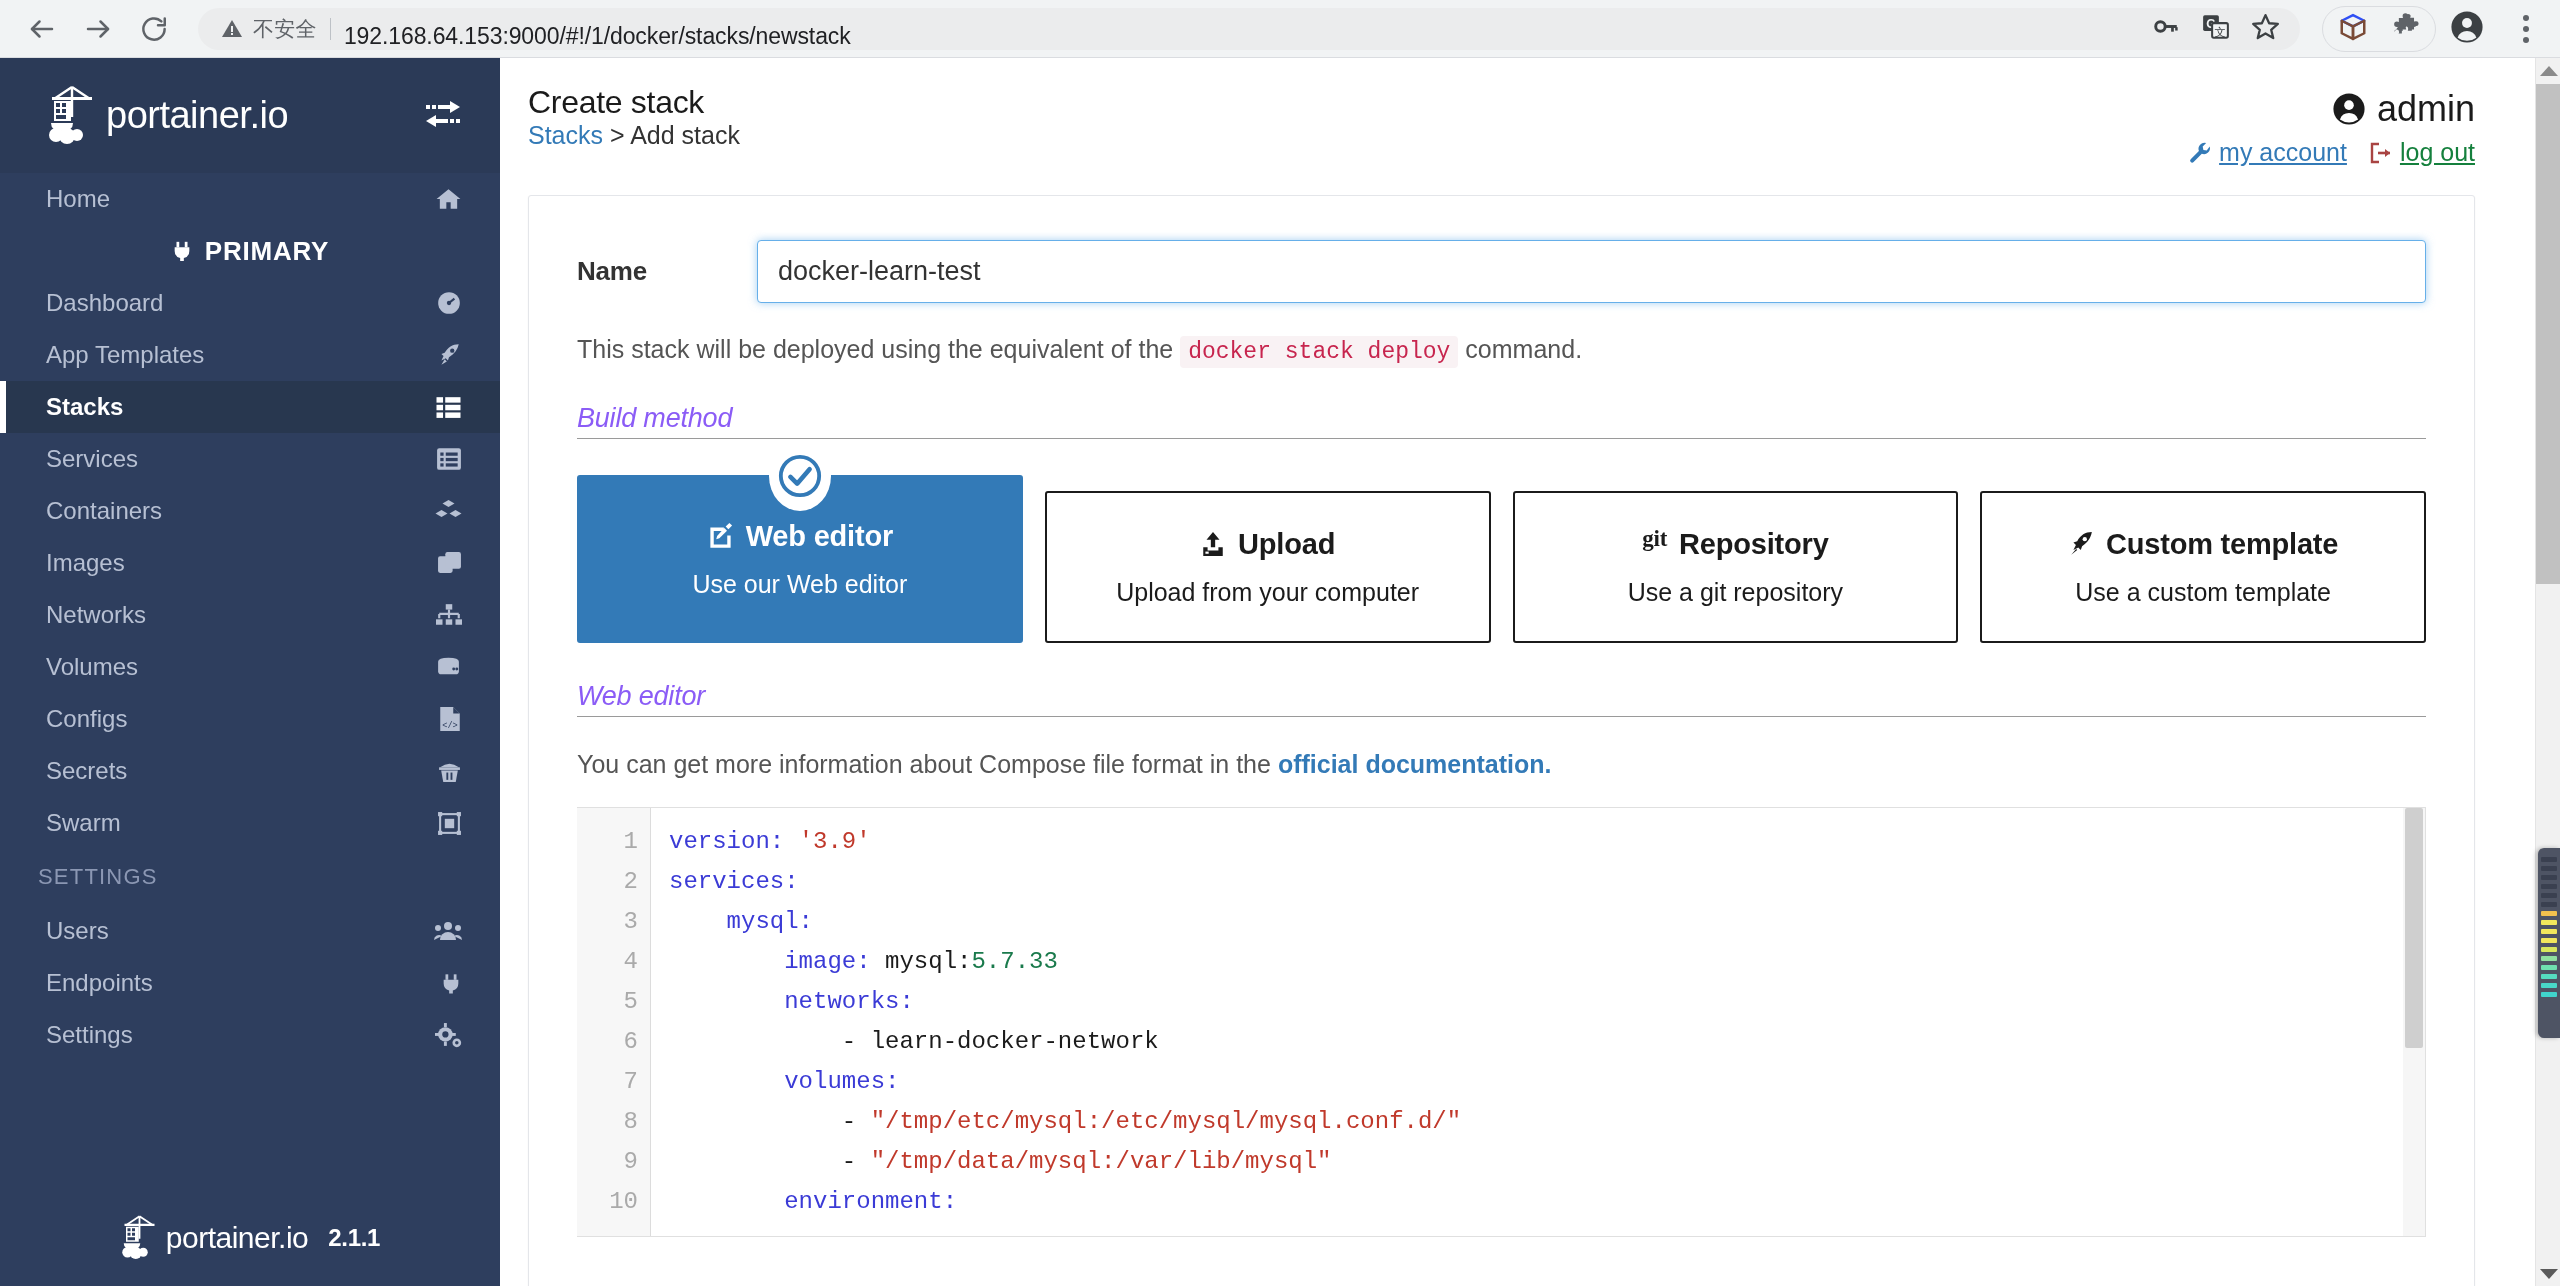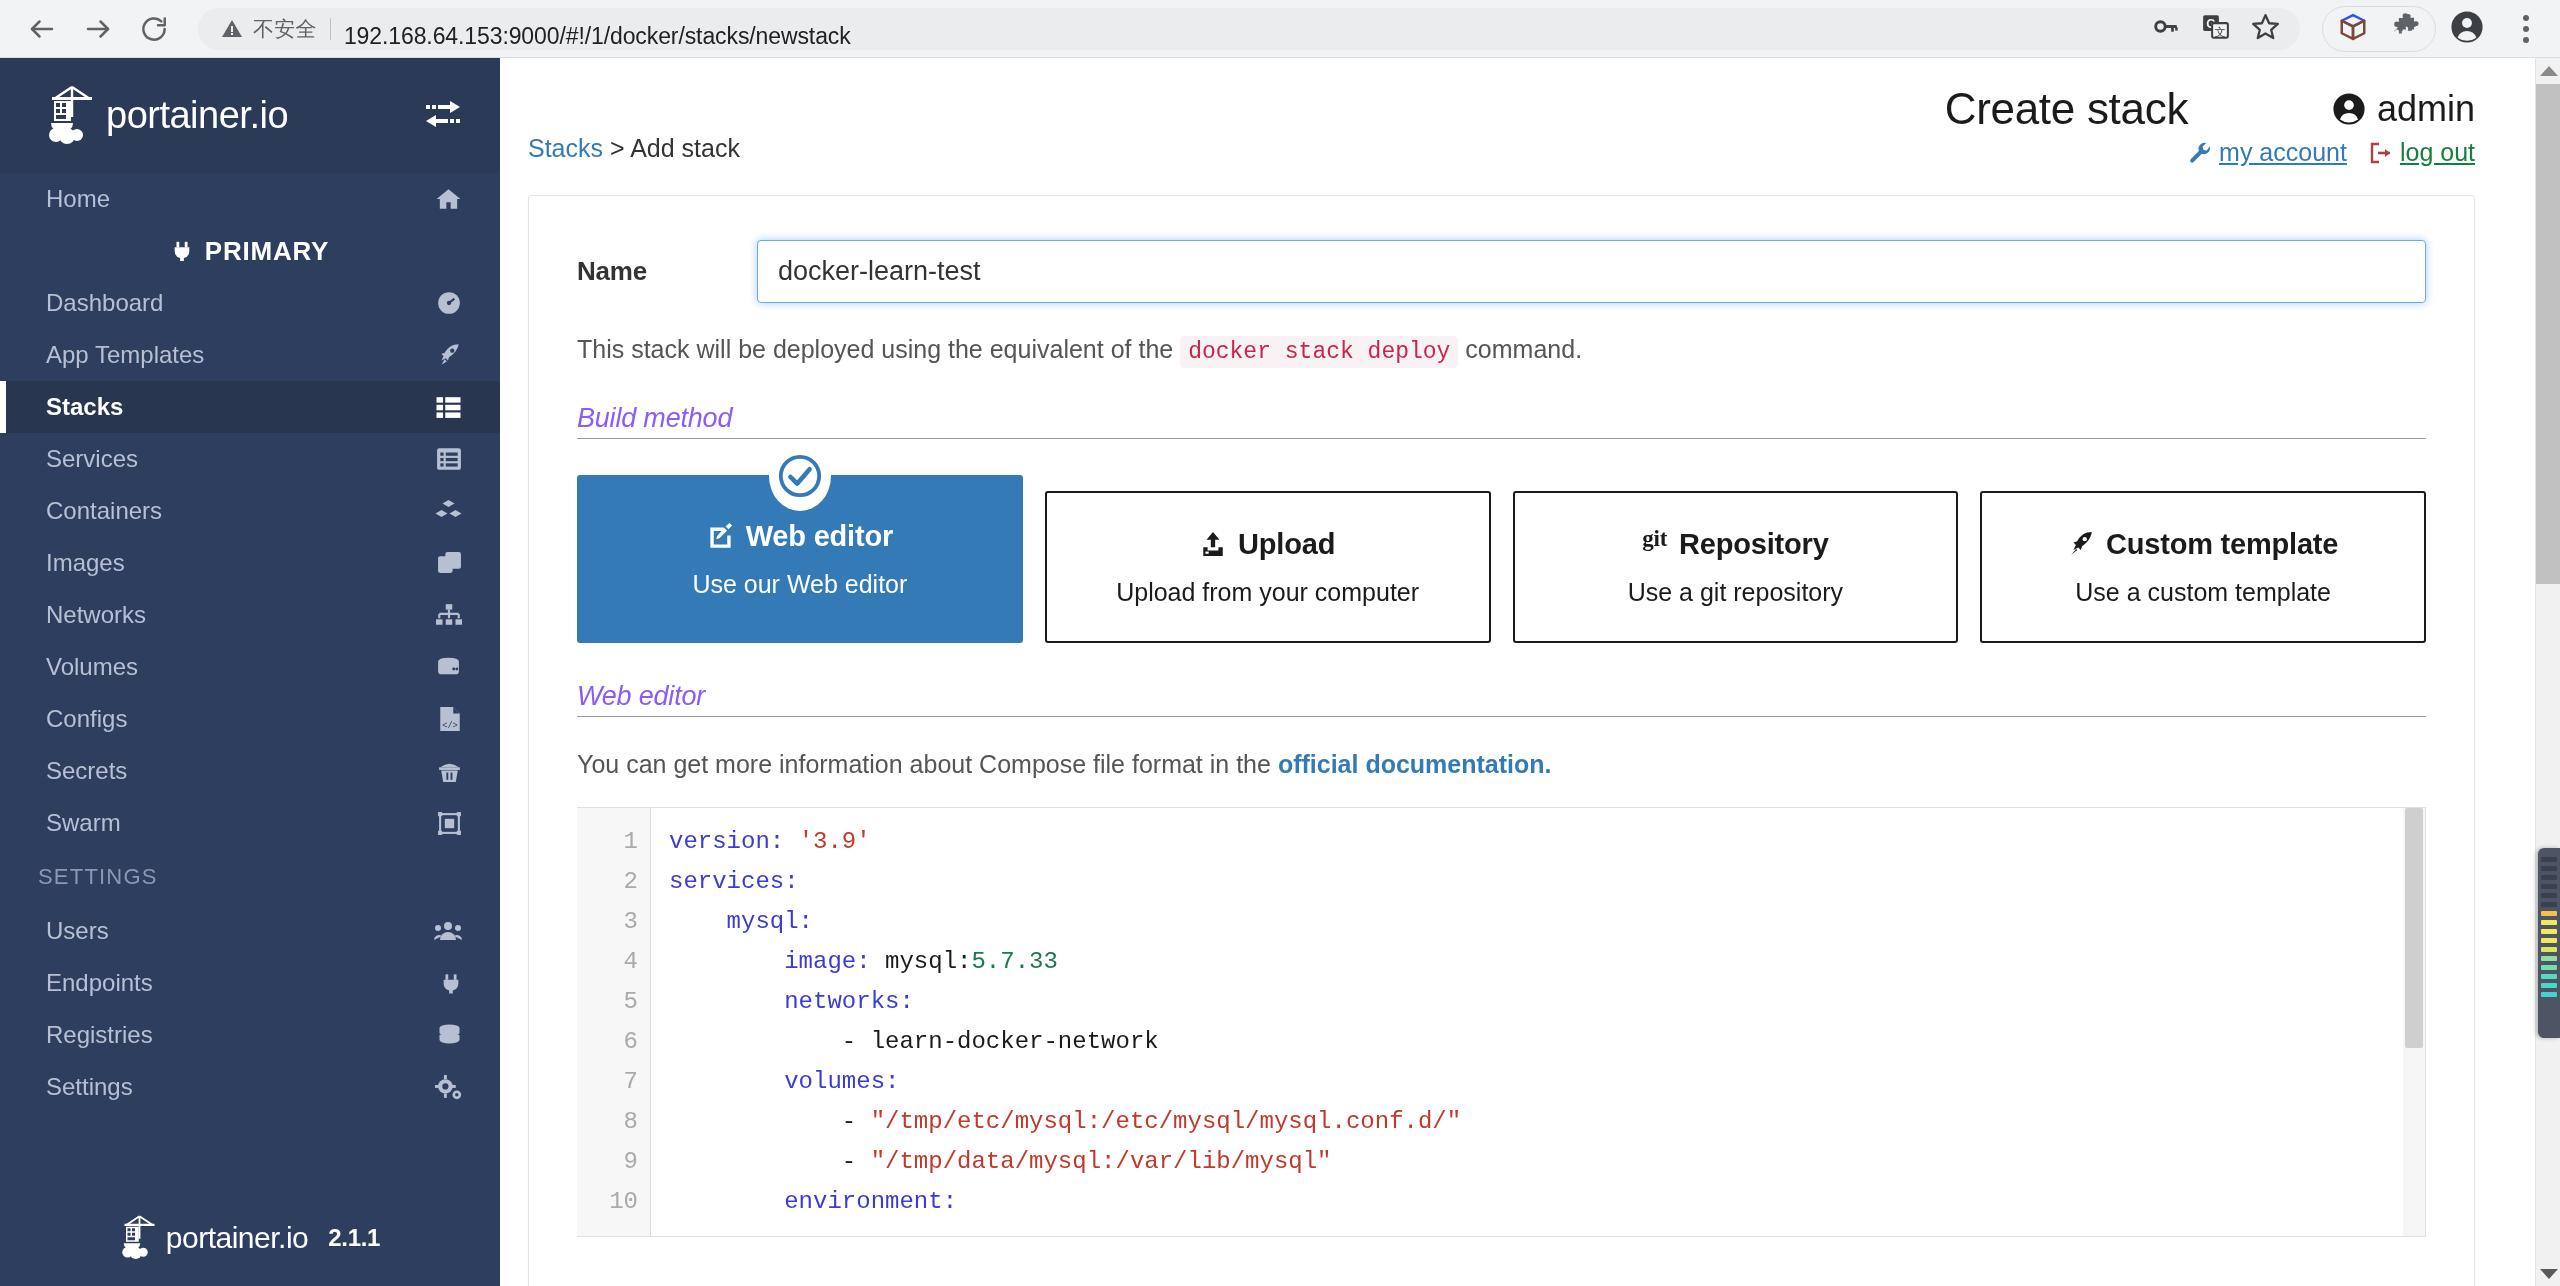--- a/index.html
+++ b/index.html
@@ -152,23 +152,22 @@
     width: 2035px; height: 1228px;
     background: #ffffff;
     overflow: hidden;
   }
   .content-head {
     padding: 26px 60px 0 28px;
     display: flex; align-items: flex-start;
   }
   .head-left { flex: 1 1 auto; }
   .page-title {
-    font-size: 44px; color: #1b1b1b; font-weight: 400;
+    font-size: 32px; color: #1b1b1b; font-weight: 400;
     letter-spacing: -0.3px;
-    text-align: right;
   }
   .breadcrumb {
     font-size: 25px; color: #333;
   }
   .breadcrumb a { color: #337ab7; text-decoration: none; }
   .head-right { text-align: right; padding-top: 4px; }
   .admin-line {
     display: flex; align-items: center; justify-content: flex-end;
     font-size: 36px; color: #1b1b1b; font-weight: 300;
   }
@@ -705,30 +704,20 @@
       <span class="lbl">Endpoints</span>
       <span class="ico">
         <svg width="22" height="25" viewBox="0 0 24 24" fill="#b7c0d3">
           <rect x="6" y="2" width="3" height="6"></rect>
             <rect x="15" y="2" width="3" height="6"></rect>
           <path d="M4 8 h16 v4 a8 8 0 0 1-6 7.7V23h-4v-3.3A8 8 0 0 1 4 12Z"></path>
         </svg>
       </span>
     </div>
 
-    <div class="side-item">
-      <span class="lbl">Registries</span>
-      <span class="ico">
-        <svg width="25" height="24" viewBox="0 0 24 24" fill="#b7c0d3">
-          <ellipse cx="12" cy="5" rx="10" ry="3.4"></ellipse>
-          <path d="M2 5 v5 a10 3.4 0 0 0 20 0 V5 Z"></path>
-          <path d="M2 12 v5 a10 3.4 0 0 0 20 0 V12 Z"></path>
-        </svg>
-      </span>
-    </div>
 
     <div class="side-item">
       <span class="lbl">Settings</span>
       <span class="ico">
         <svg width="27" height="25" viewBox="0 0 26 24" fill="#b7c0d3">
           <circle cx="10" cy="11" r="7"></circle>
             <circle cx="10" cy="11" r="3" fill="#2e3e5e"></circle>
           <rect x="8.6" y="0" width="2.8" height="4"></rect>
             <rect x="8.6" y="18" width="2.8" height="4"></rect>
           <rect x="0" y="9.6" width="4" height="2.8"></rect>

